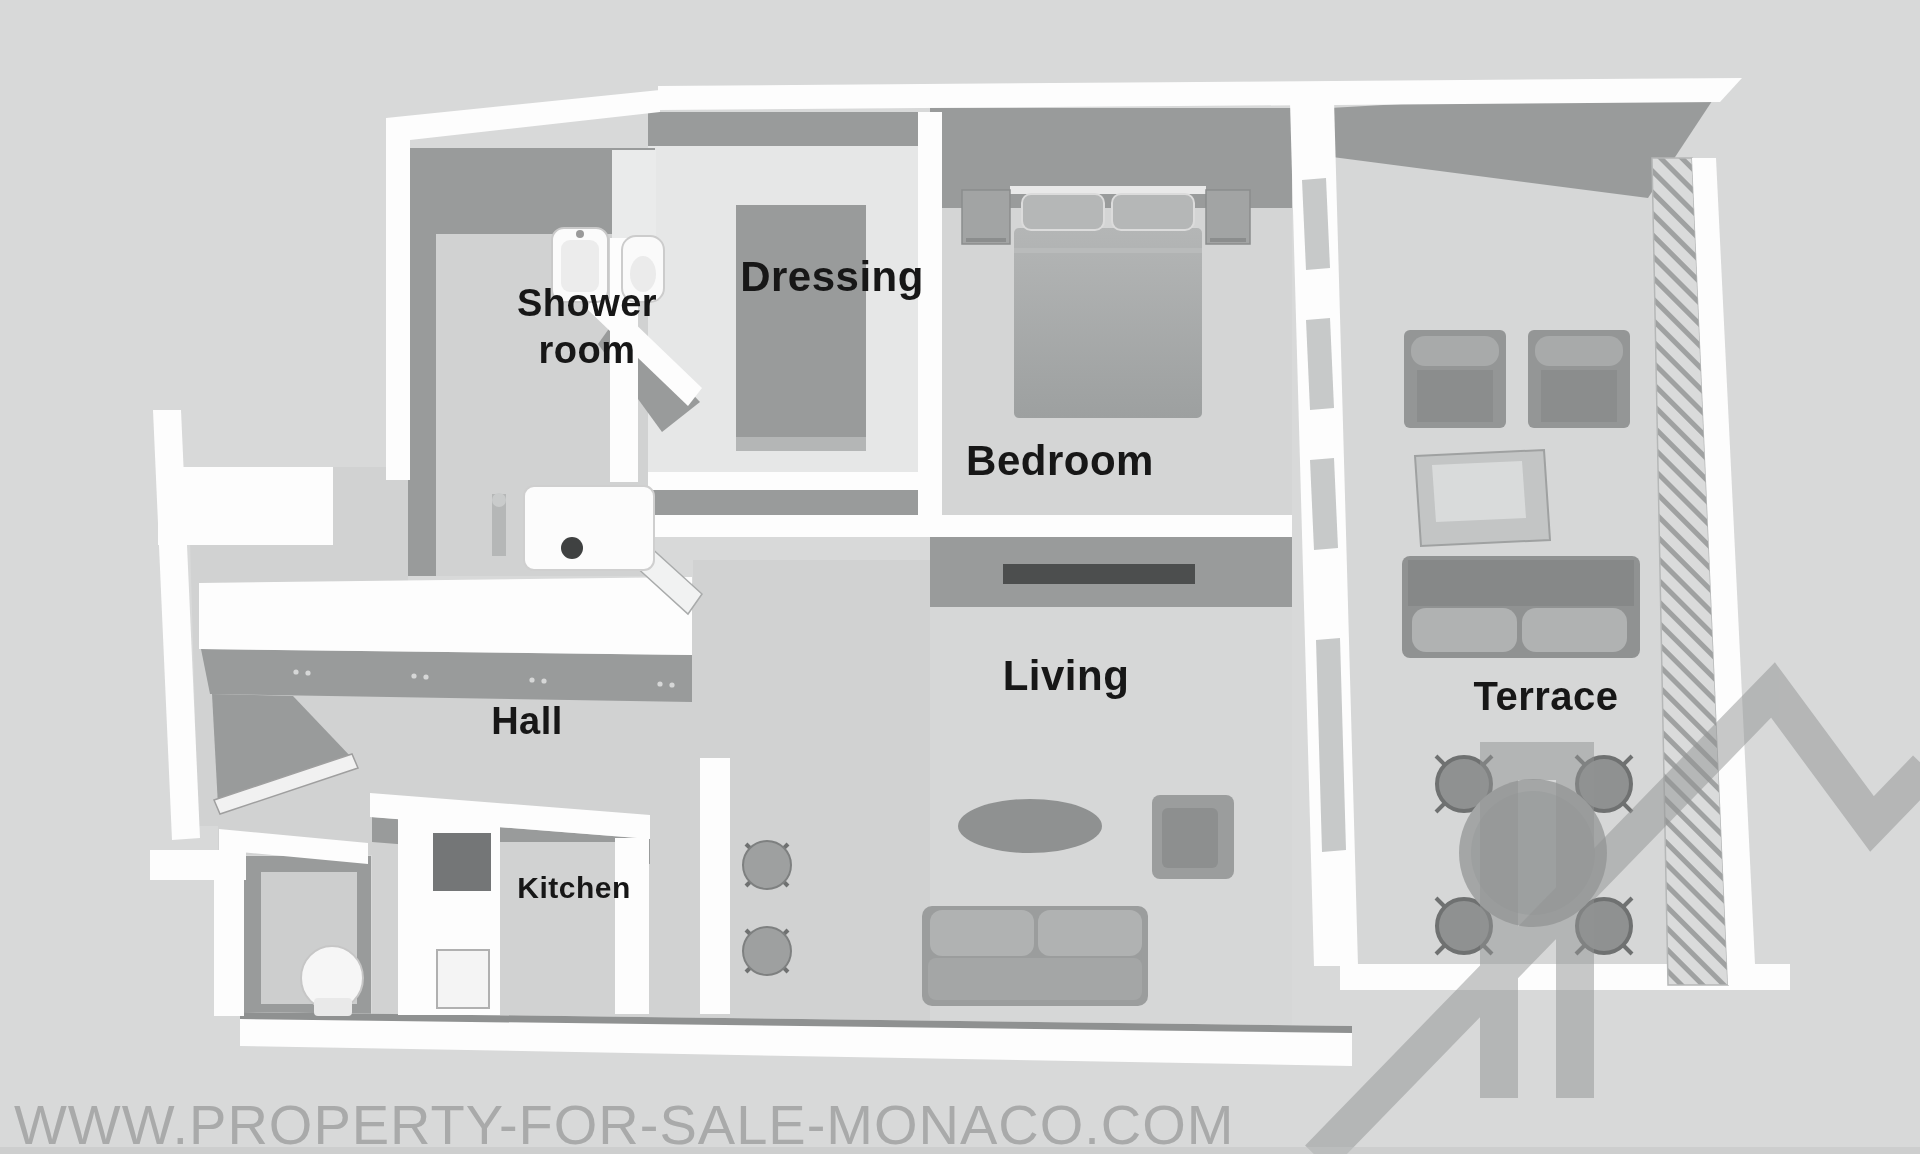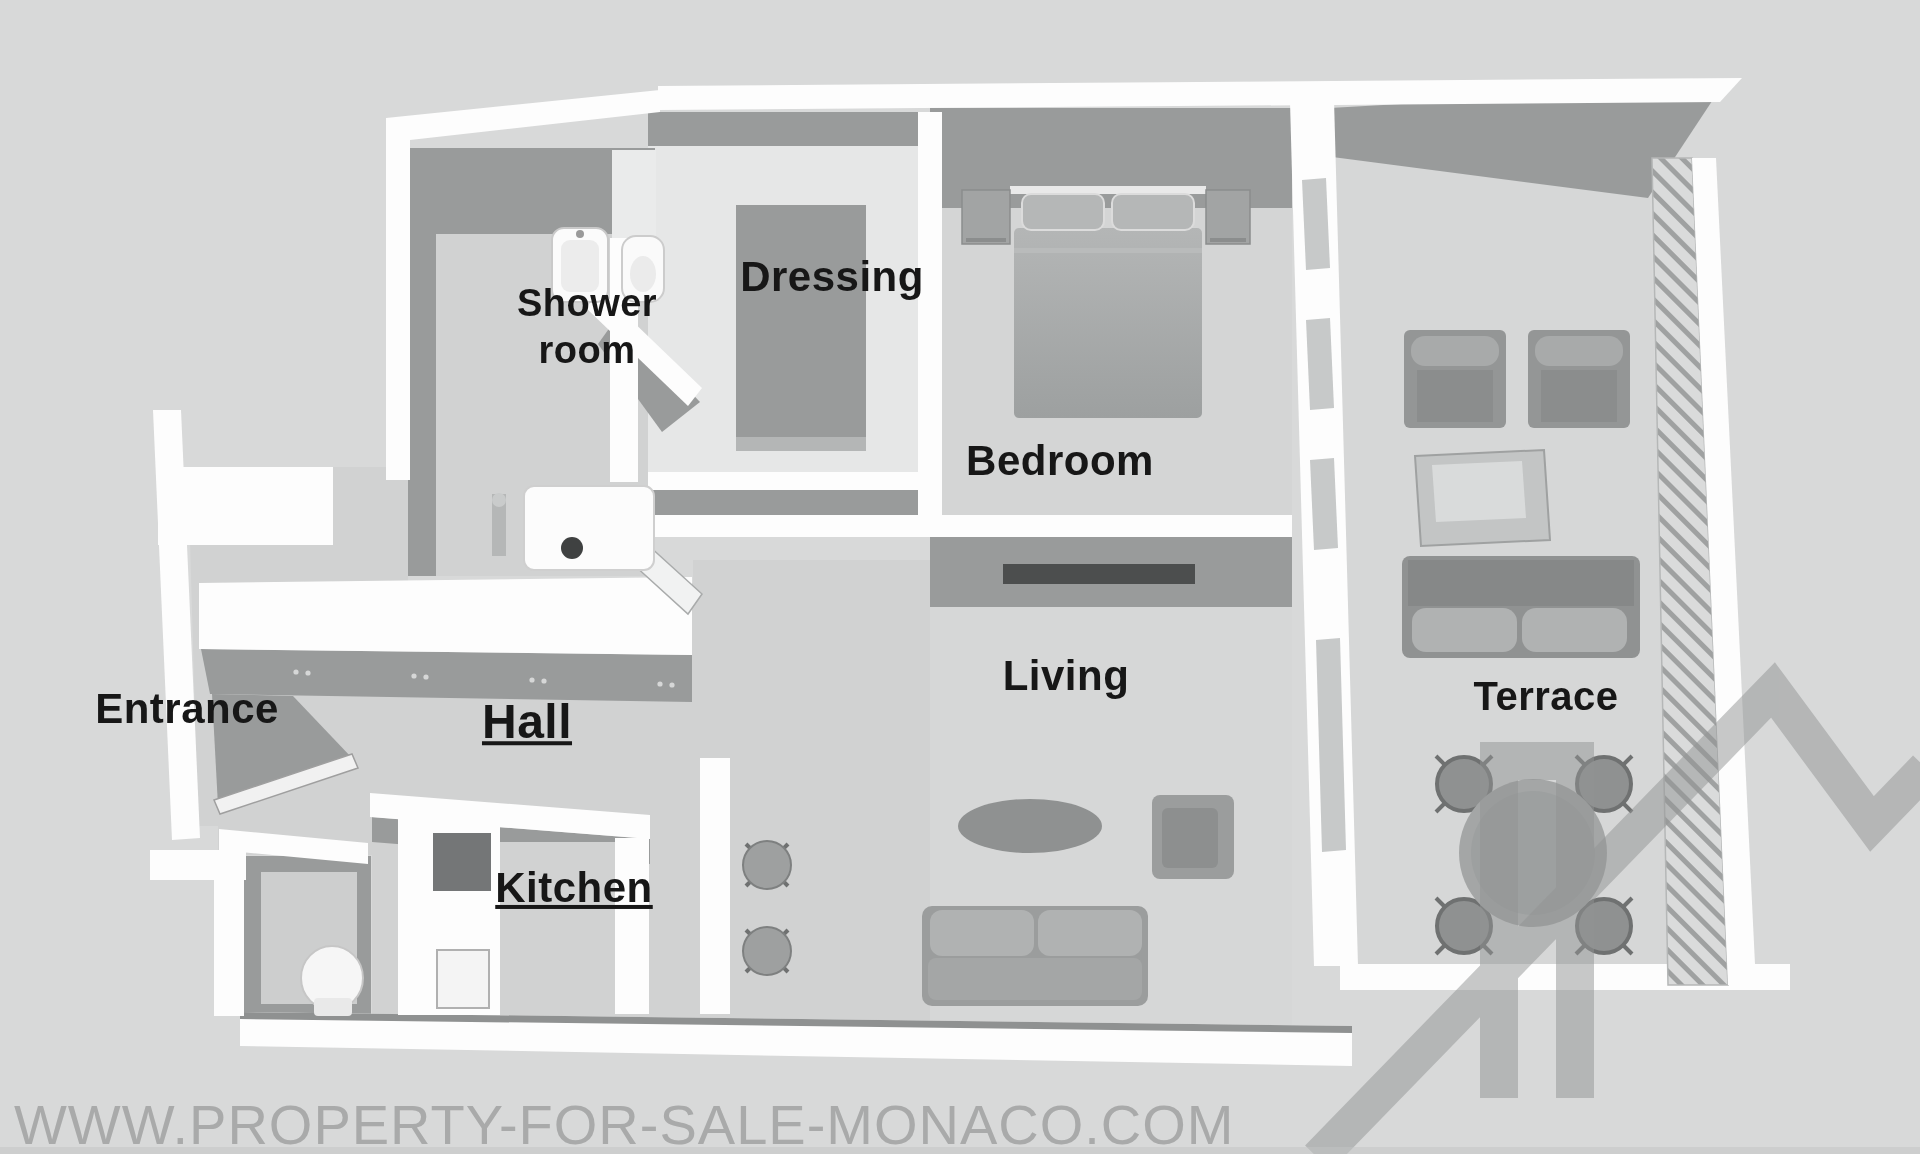--- a/index.html
+++ b/index.html
@@ -228,23 +228,22 @@
   </g>
 
   <g opacity="0.5">
     <path d="M1318,1158 L1773,690 L1872,824 L1926,768" fill="none" stroke="var(--logo,#929494)" stroke-width="36"></path>
     <polygon fill="var(--logo,#929494)" points="1480,742 1594,742 1594,1098 1556,1098 1556,780 1518,780 1518,1098 1480,1098"></polygon>
   </g>
 
   <rect x="0" y="1147" width="1920" height="7" fill="#c2c3c3" opacity="0.5"></rect>
 </svg>
 
-<div class="lbl" style="left:187px;top:709px;font-size:42px;">Entrance</div>
-<div class="lbl" style="left:527px;top:722px;font-size:48px;text-decoration:underline;">Hall</div>
-<div class="lbl" style="left:574px;top:888px;font-size:42px;text-decoration:underline;">Kitchen</div>
+<div class="lbl" style="left:527px;top:722px;font-size:38px;">Hall</div>
+<div class="lbl" style="left:574px;top:888px;font-size:30px;">Kitchen</div>
 <div class="lbl wrap" style="left:587px;top:327px;width:170px;font-size:38px;">Shower room</div>
 <div class="lbl" style="left:1060px;top:461px;font-size:42px;">Bedroom</div>
 <div class="lbl" style="left:832px;top:277px;font-size:42px;">Dressing</div>
 <div class="lbl" style="left:1066px;top:676px;font-size:42px;">Living</div>
 <div class="lbl" style="left:1501px;top:697px;font-size:40px;margin-left:45px;">Terrace</div>
 
 <div class="wm-url">WWW.PROPERTY-FOR-SALE-MONACO.COM</div>
 
 </div>
 

